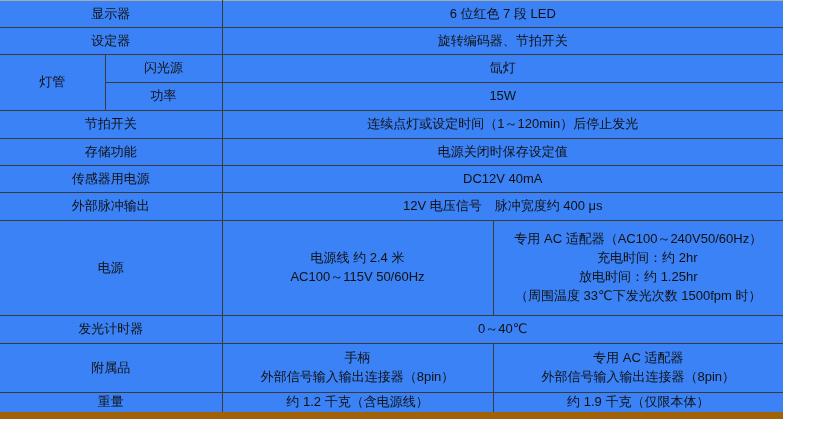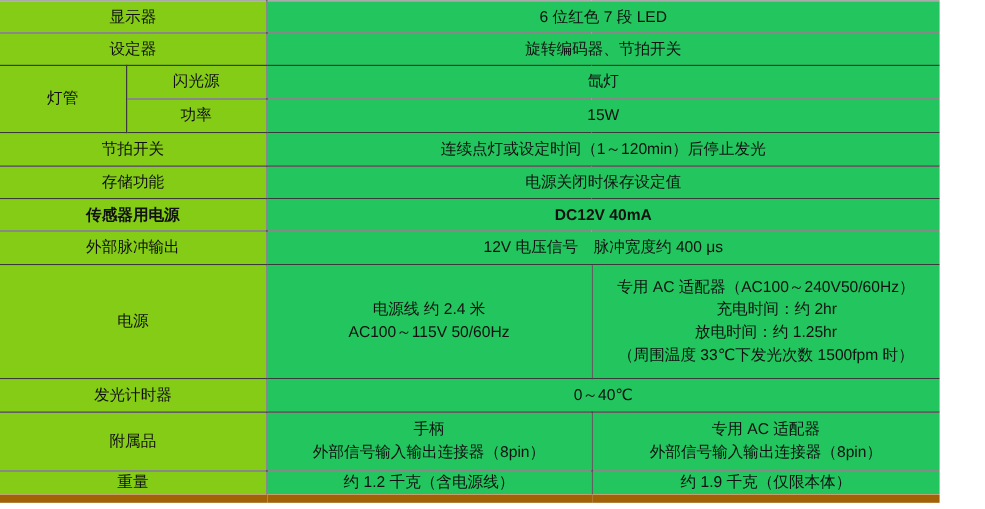--- a/index.html
+++ b/index.html
@@ -31,29 +31,29 @@
     padding: 0 2px;
     line-height: 1.45;
     overflow: hidden;
   }
   
   .spec-table tr td:first-child { border-left: none; }
   .spec-table tr td:last-child  { border-right: none; }
   
   .spec-table tr.r1 td  { border-top: 1px solid #aaaaaa; }
   .spec-table tr.r12 td { border-bottom: 7px solid #a16207; }
-  .lbl { background: #84cc16; }
-  .val { background: #22c55e; }
+  .lbl { background: #3b82f6; }
+  .val { background: #3b82f6; }
   tr.r1  { height: 27px; }
   tr.r2  { height: 27px; }
   tr.r3  { height: 28px; }
   tr.r4  { height: 28px; }
   tr.r5  { height: 28px; }
   tr.r6  { height: 27px; }
-  tr.r7  { height: 27px; font-weight: bold; }
+  tr.r7  { height: 27px; }
   tr.r8  { height: 28px; }
   tr.r9  { height: 95px; }
   tr.r10 { height: 28px; }
   tr.r11 { height: 49px; }
   tr.r12 { height: 19px; }
   .charge-block {
     display: inline-block;
     text-align: right;
   }
 </style>

